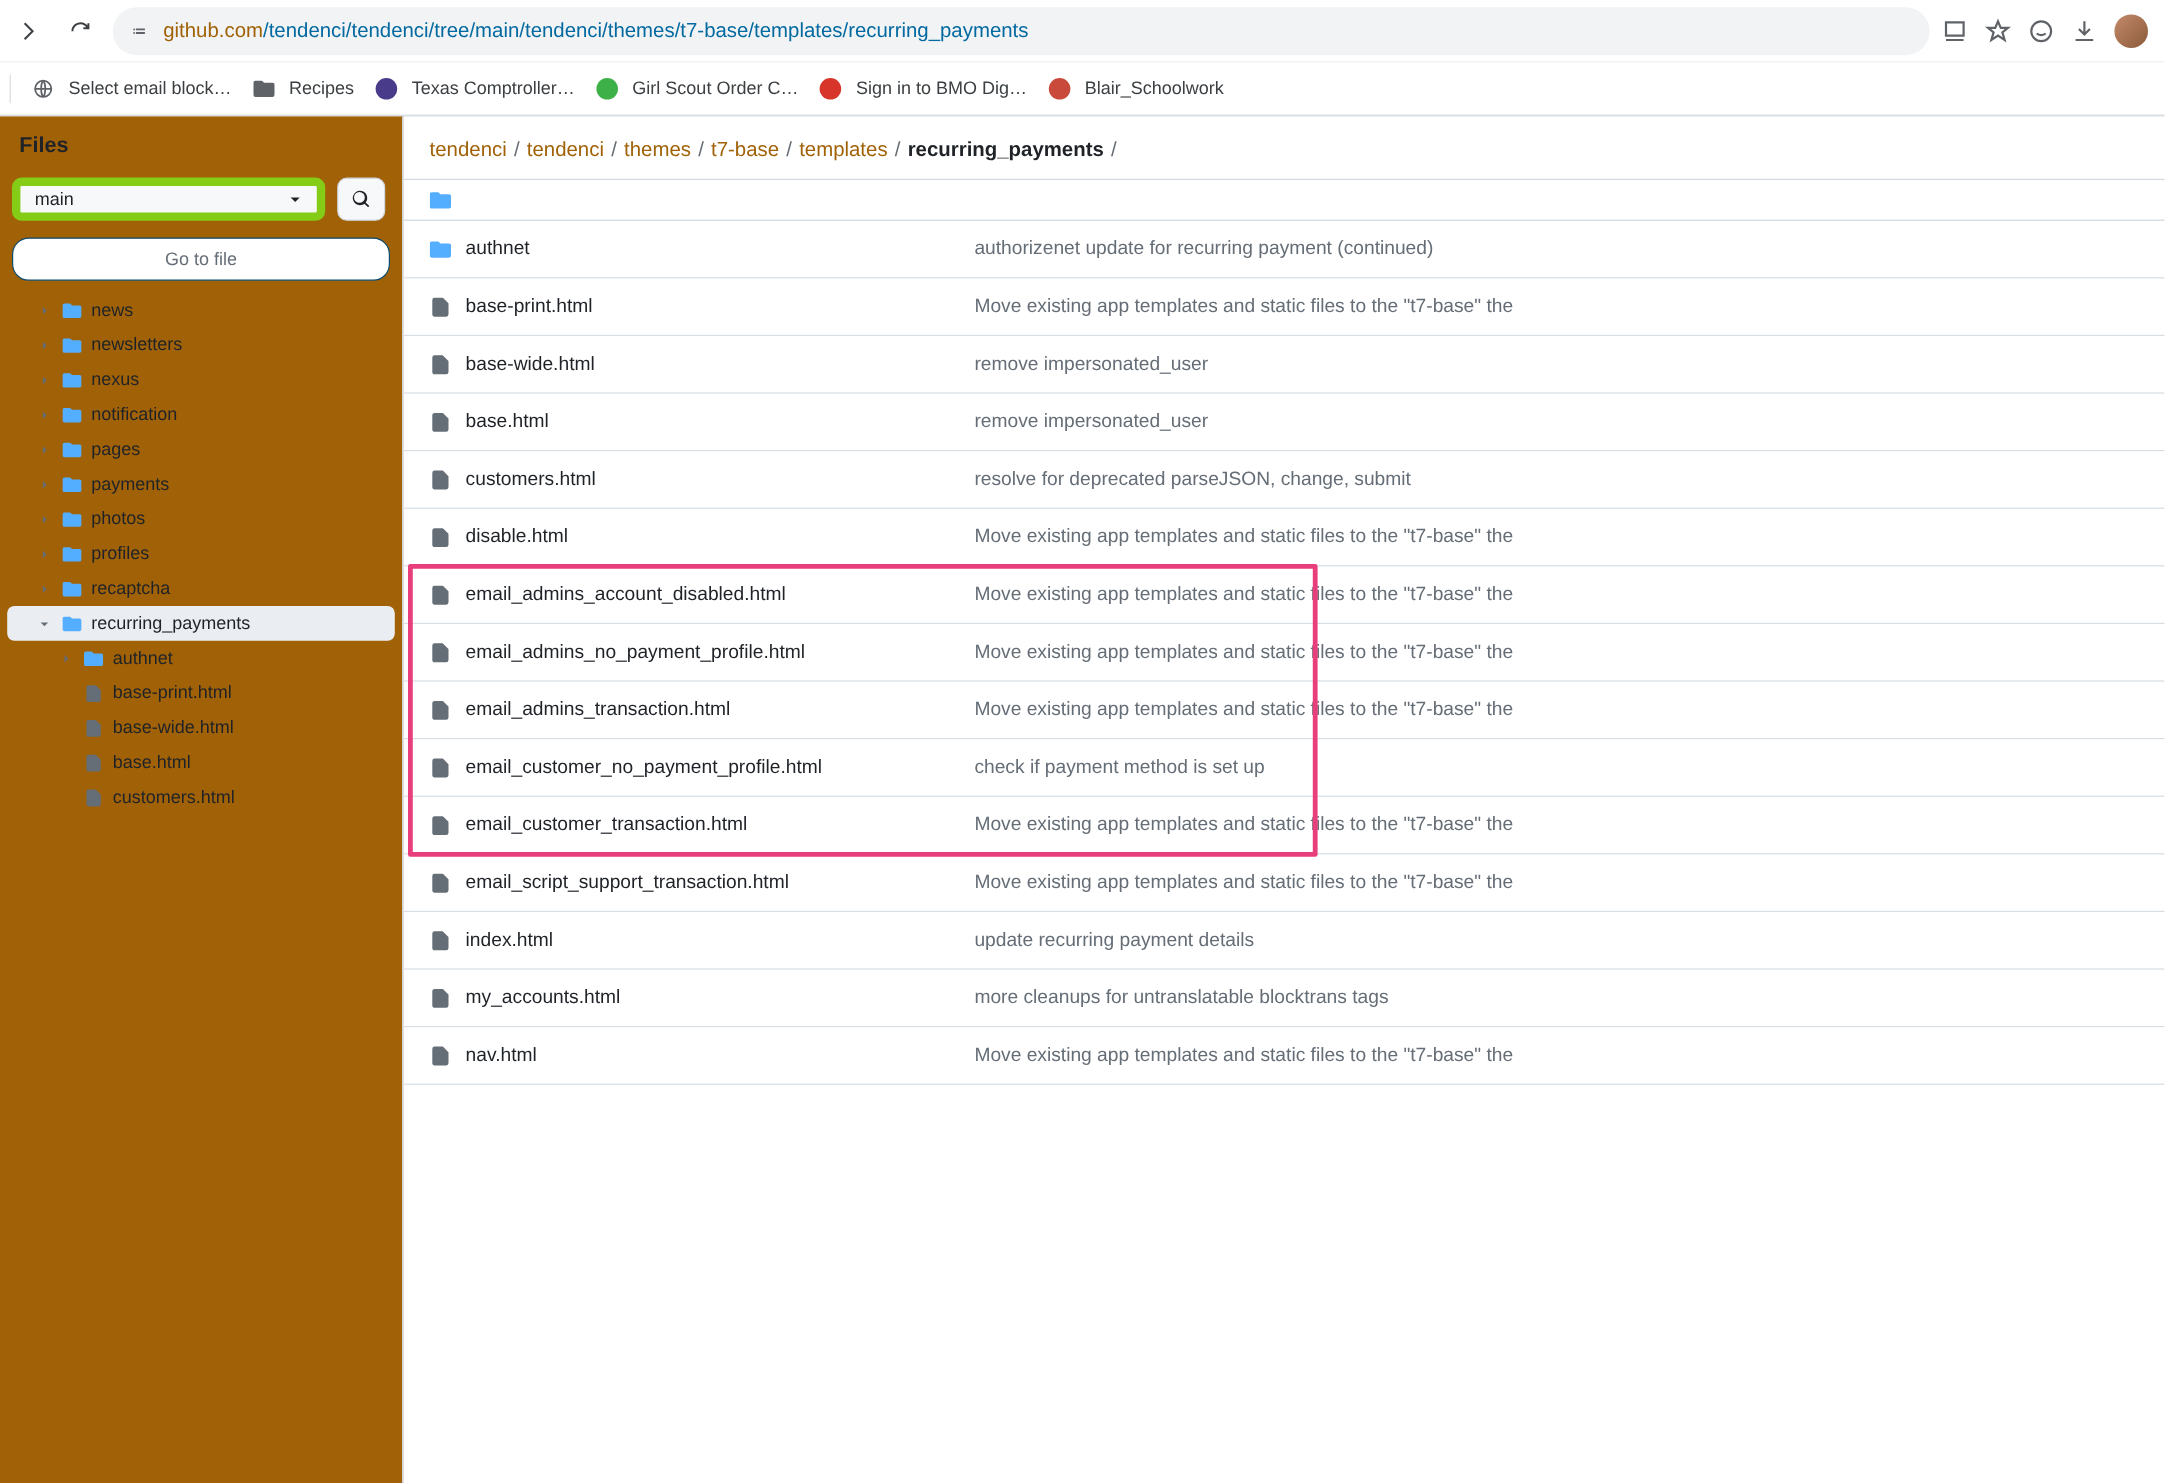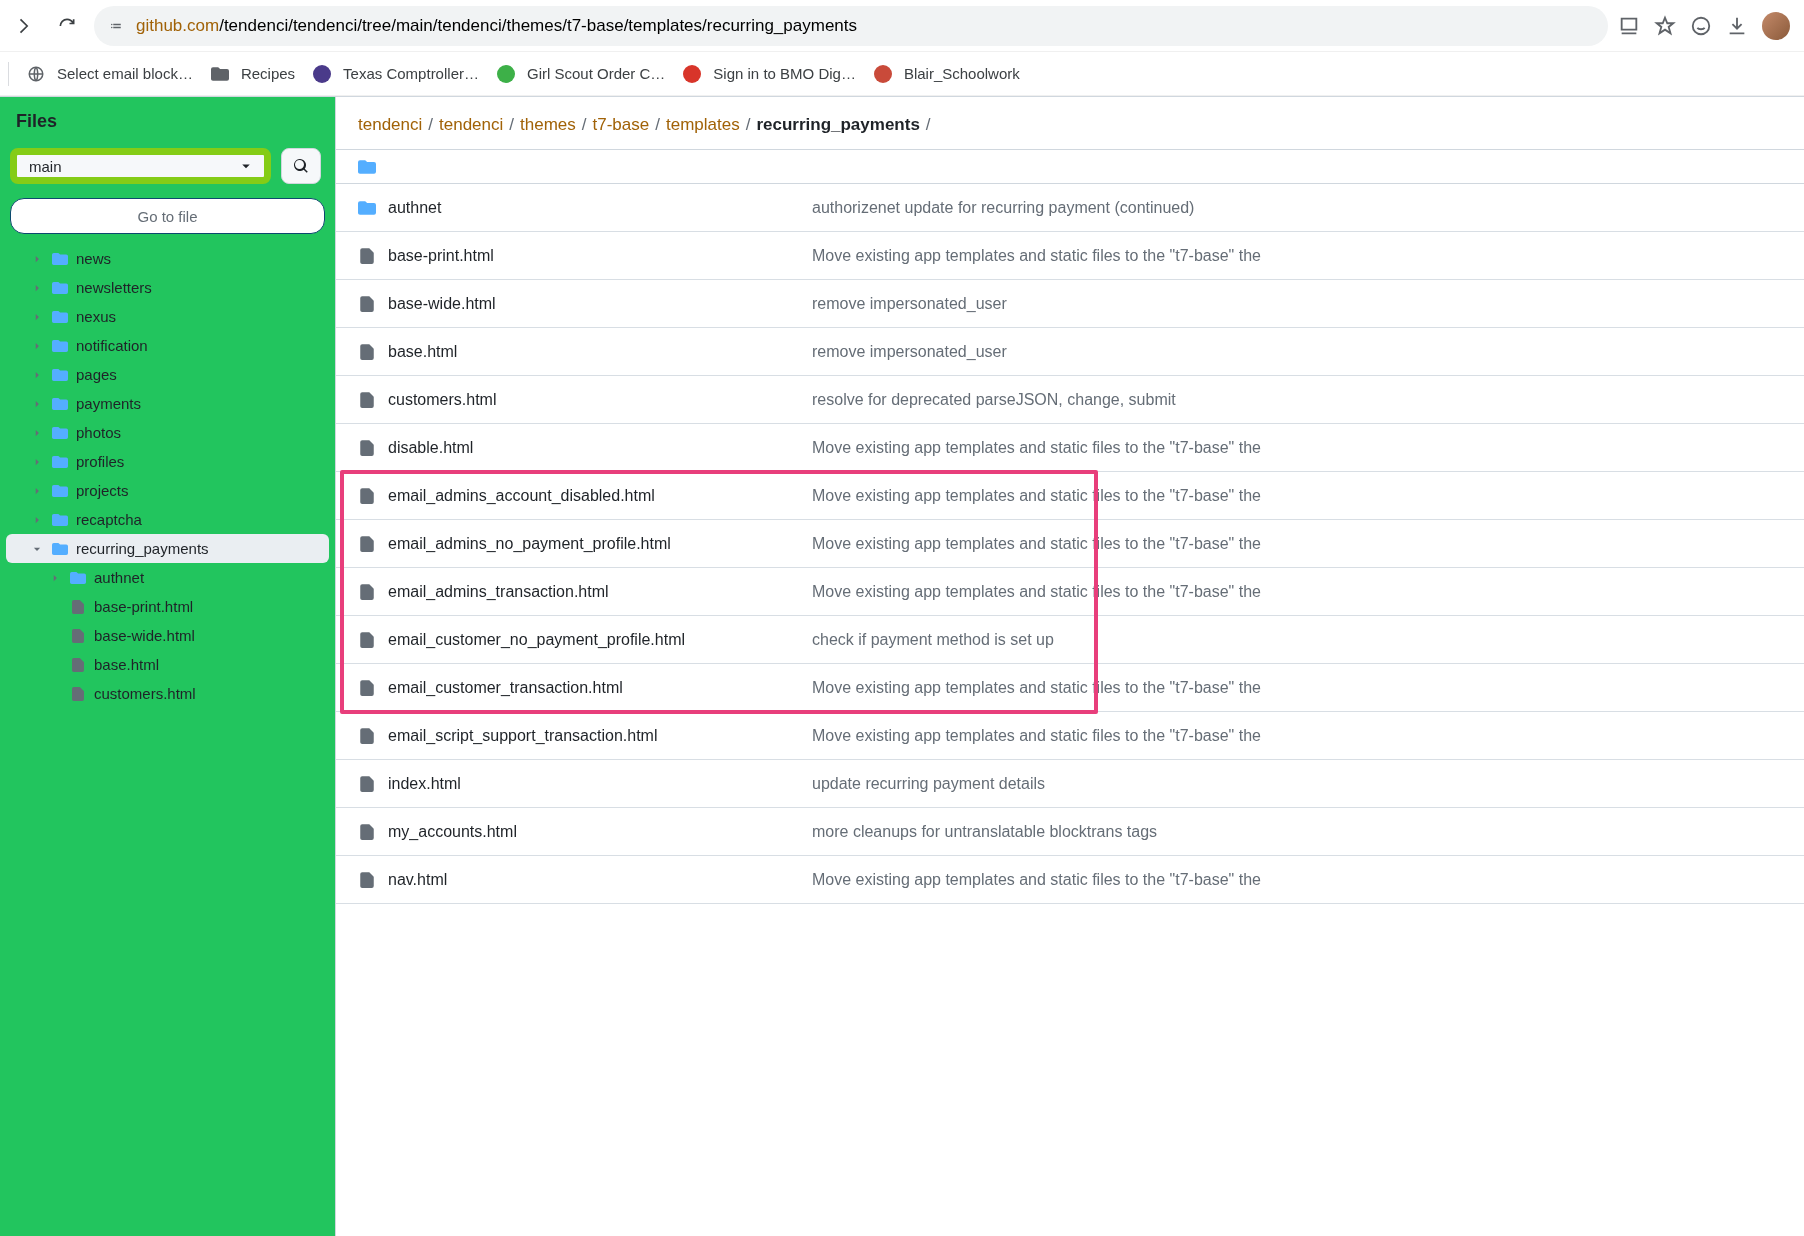--- a/index.html
+++ b/index.html
@@ -33,21 +33,21 @@
     background: #f1f3f4;
     border-radius: 20px;
     display: flex;
     align-items: center;
     padding: 0 14px;
     gap: 10px;
     font-size: 17px;
     color: #3c4043;
   }
   .url-host { color:#a16207; }
-  .url-path { color:#000000; }
+  .url-path { color:#0369a1; }
   .toolbar-icons { display:flex; gap:14px; align-items:center; padding-right:8px;}
   .avatar { width:28px;height:28px;border-radius:50%;background:linear-gradient(135deg,#c48a6a,#8a5a3a); }
   .bookmarks-bar {
     height: 44px;
     display:flex;
     align-items:center;
     padding: 0 8px;
     gap: 18px;
     font-size: 15px;
     color:#3c4043;
@@ -60,21 +60,21 @@
   .page {
     display:flex;
     height: calc(100vh - 96px);
     border-top: 1px solid #d0d7de;
   }
   .sidebar {
     width: 336px;
     border-right: 1px solid #d0d7de;
     display:flex;
     flex-direction:column;
-    background:#22c55e;
+    background:#a16207;
   }
   .sidebar-header {
     padding: 14px 16px 10px 16px;
     font-size: 18px;
     font-weight:600;
   }
   .branch-row {
     display:flex; gap:10px; padding: 6px 14px 10px 10px;
   }
   .branch-btn {
@@ -377,31 +377,20 @@
         </div>
         <div class="tree-item indent-1">
           <span class="chev">
             <svg width="10" height="10">
               <use href="#i-chev-r"></use>
             </svg>
           </span>
           <svg width="16" height="16" class="folder-icon">
             <use href="#i-folder"></use>
           </svg>
-          <span>projects</span>
-        </div>
-        <div class="tree-item indent-1">
-          <span class="chev">
-            <svg width="10" height="10">
-              <use href="#i-chev-r"></use>
-            </svg>
-          </span>
-          <svg width="16" height="16" class="folder-icon">
-            <use href="#i-folder"></use>
-          </svg>
           <span>recaptcha</span>
         </div>
         <div class="tree-item selected indent-1">
           <span class="chev">
             <svg width="10" height="10">
               <use href="#i-chev-d"></use>
             </svg>
           </span>
           <svg width="16" height="16" class="folder-icon">
             <use href="#i-folder"></use>

